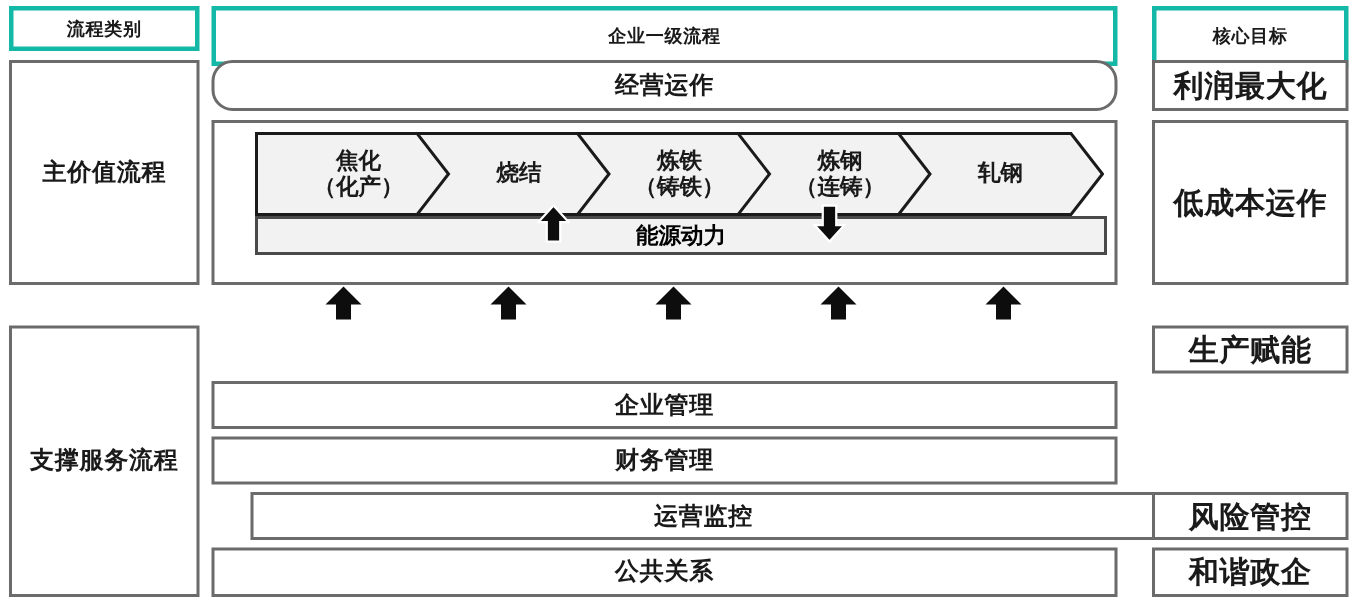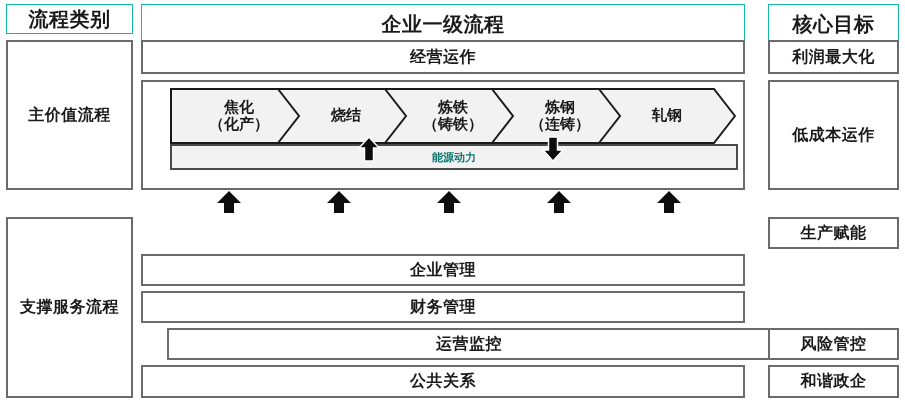--- a/index.html
+++ b/index.html
@@ -23,31 +23,31 @@
     border: 2px solid #6b6b6b;
     background: #ffffff;
     display: flex;
     align-items: center;
     justify-content: center;
     font-weight: bold;
     color: #1a1a1a;
     letter-spacing: 0.5px;
   }
   .hdr {
-    border: 1px solid #14b8a6;
-    font-size: 20px;
+    border: 3px solid #14b8a6;
+    font-size: 12px;
   }
   .rowbox {
     font-size: 16px;
   }
   .catbox {
     font-size: 16px;
   }
   .goalbox {
-    font-size: 16px;
+    font-size: 20px;
   }
   
   #main-value-container {
     position: absolute;
     box-sizing: border-box;
     border: 2px solid #6b6b6b;
     background: #ffffff;
   }
   
   .chev-wrap {
@@ -77,22 +77,22 @@
   }
   .energy-bar {
     position: absolute;
     box-sizing: border-box;
     border: 2px solid #4a4a4a;
     background: #f2f2f2;
     display: flex;
     align-items: center;
     justify-content: center;
     font-weight: bold;
-    font-size: 11px;
-    color: #0f766e;
+    font-size: 15px;
+    color: #000000;
   }
   .arrow {
     position: absolute;
   }
   .arrow svg { display: block; }
 </style>
 </head>
 <body>
 
 <div id="page">
@@ -104,21 +104,21 @@
     <span>企业一级流程</span>
   </div>
   <div class="box hdr" style="left:768px; top:4px; width:131px; height:41px;">
     <span>核心目标</span>
   </div>
 
   <div class="box catbox" style="left:6px; top:40px; width:127px; height:150px;">
     <span>主价值流程</span>
   </div>
 
-  <div class="box rowbox" style="left:141px; top:40px; width:604px; height:34px;">
+  <div class="box rowbox" style="left:141px; top:40px; width:604px; height:34px;border-radius:14px;">
     <span>经营运作</span>
   </div>
   <div class="box goalbox" style="left:768px; top:40px; width:131px; height:34px;">
     <span>利润最大化</span>
   </div>
 
   <div id="main-value-container" style="left:141px; top:80px; width:604px; height:110px;"></div>
 
   <div class="chev-wrap" style="left:170px; top:88px; width:566px; height:56px;">
 

